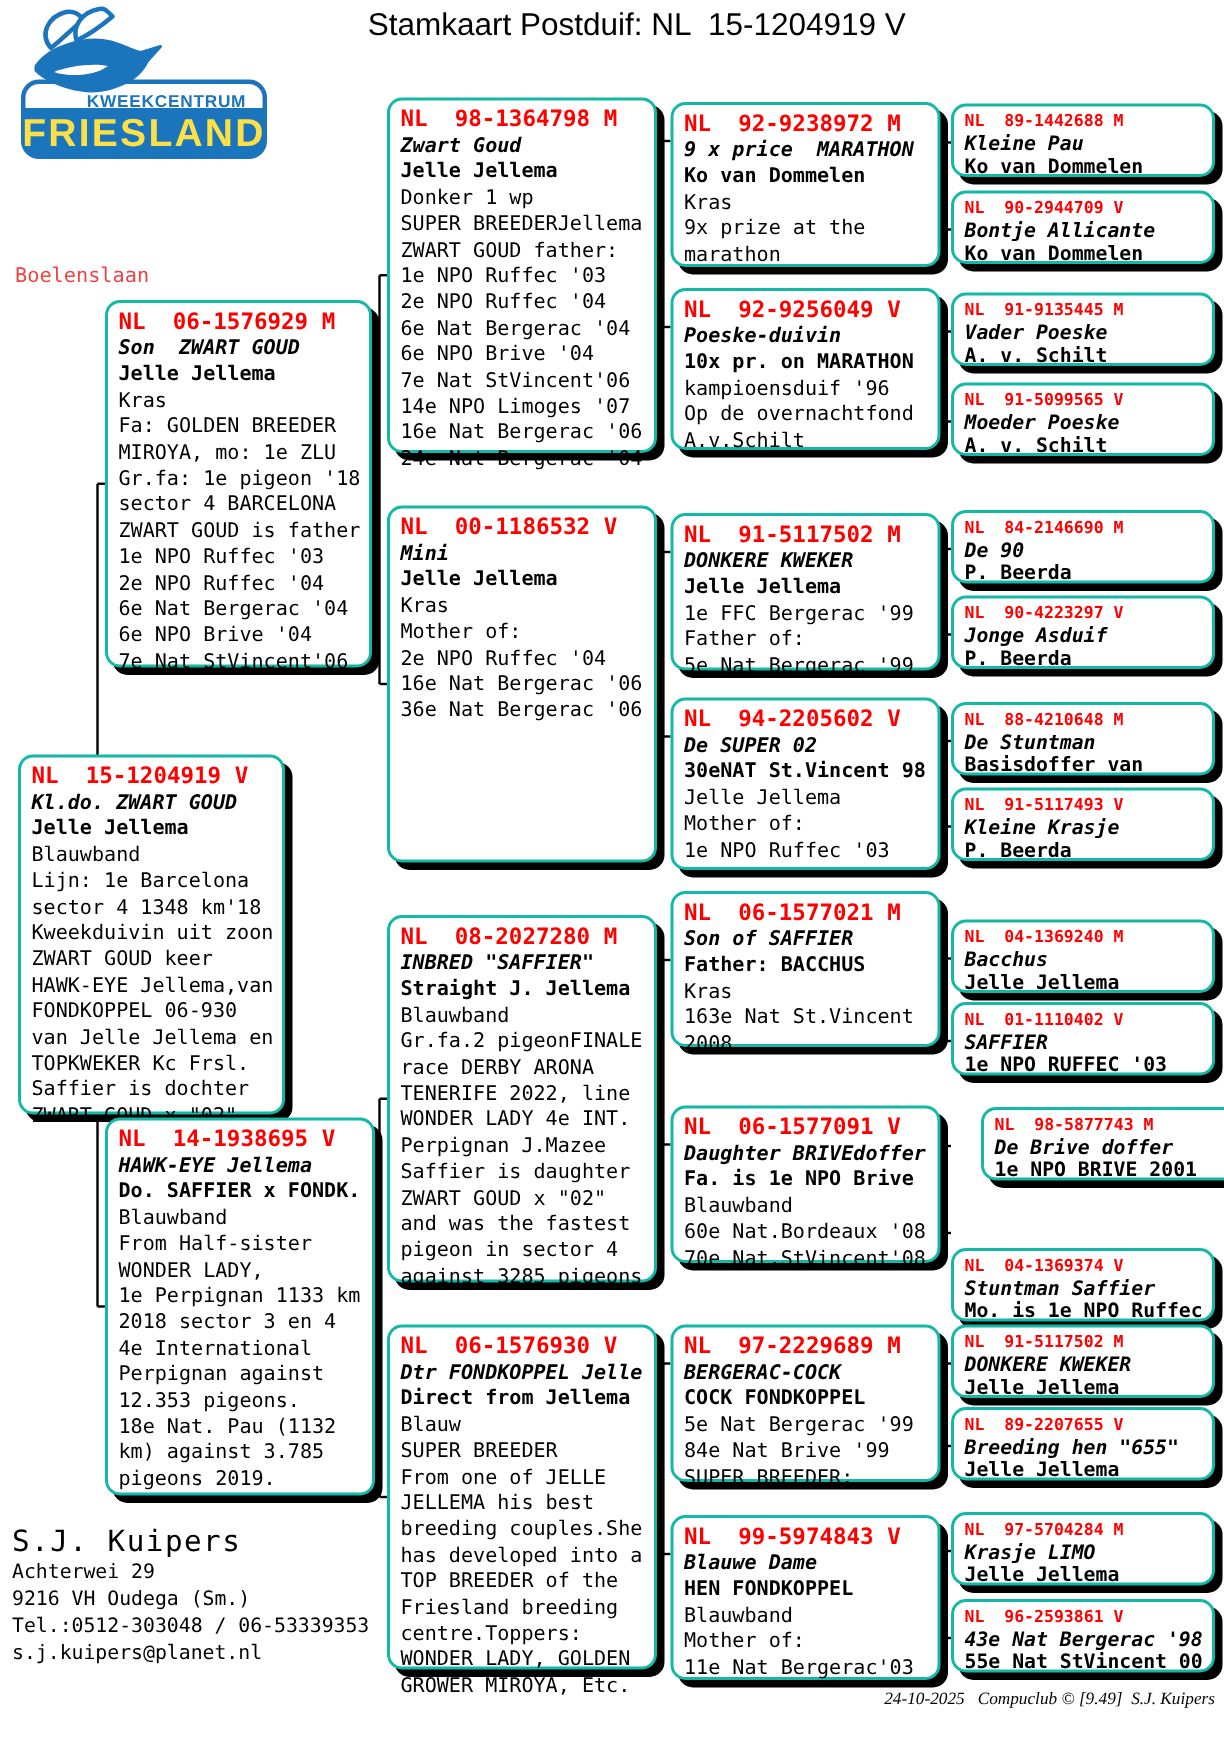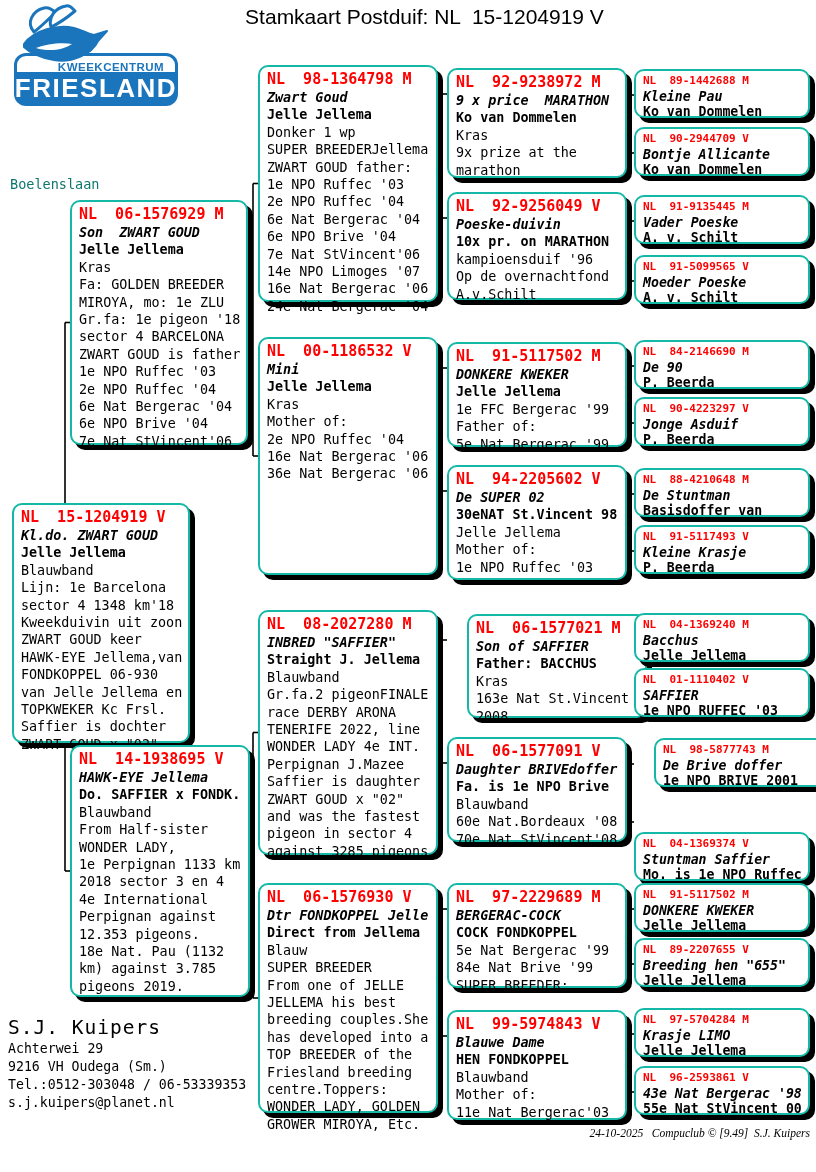--- a/index.html
+++ b/index.html
@@ -10,23 +10,23 @@
   
   #logo{position:absolute;left:8px;top:4px;width:180px;height:104px;}
   #logo-rect{position:absolute;left:6px;top:49px;width:164px;height:53px;background:#1b75bc;
              border-radius:12px;}
   #logo-band{position:absolute;left:3px;top:3px;right:3px;height:16px;background:#fff;
              border-radius:9px 9px 0 0;text-align:center;padding-left:30px;}
   #logo-band span{font-family:"Liberation Sans",sans-serif;font-weight:bold;font-size:11.5px;
              color:#1b75bc;letter-spacing:.5px;line-height:16px;}
   #logo-frl{position:absolute;left:0;right:0;top:19px;text-align:center;
              font-family:"Liberation Sans",sans-serif;font-weight:800;font-size:26px;
-             color:#ffffff;letter-spacing:1.5px;line-height:32px;}
+             color:#fde047;letter-spacing:1.5px;line-height:32px;}
   #dove{position:absolute;left:2px;top:0;}
-  #location{position:absolute;left:10px;top:176px;font-size:13.5px;color:#0f766e;}
+  #location{position:absolute;left:10px;top:176px;font-size:13.5px;color:#ef4444;}
   
   .pbox{position:absolute;background:#fff;border:2px solid #14b8a6;border-radius:10px;
         box-shadow:5px 5px 0 0 #000;box-sizing:border-box;padding:3px 3px 2px 7px;z-index:2;}
   .pbox.small{padding-top:1px;}
   .ring{color:#ff0000;font-weight:bold;font-size:15px;line-height:19px;white-space:pre;}
   .small .ring{font-size:11px;line-height:17px;}
   .bline{font-size:13.4px;line-height:17.4px;color:#000;white-space:pre;}
   .small .bline{font-size:13.2px;line-height:15.2px;}
   .bline.i{font-weight:bold;font-style:italic;}
   .bline.b{font-weight:bold;}
@@ -258,21 +258,21 @@
         <div class="bline">5e Nat Bergerac '99</div>
       </div>
       <div class="pbox" style="left: 447px; top: 465px; width: 180px; height: 115px;">
         <div class="ring">NL  94-2205602 V</div>
         <div class="bline i">De SUPER 02</div>
         <div class="bline b">30eNAT St.Vincent 98</div>
         <div class="bline">Jelle Jellema</div>
         <div class="bline">Mother of:</div>
         <div class="bline">1e NPO Ruffec '03</div>
       </div>
-      <div class="pbox" style="left: 447px; top: 614px; width: 180px; height: 104px; margin-left: 20px;">
+      <div class="pbox" style="left: 447px; top: 594px; width: 180px; height: 104px;">
         <div class="ring">NL  06-1577021 M</div>
         <div class="bline i">Son of SAFFIER</div>
         <div class="bline b">Father: BACCHUS</div>
         <div class="bline">Kras</div>
         <div class="bline">163e Nat St.Vincent</div>
         <div class="bline">2008.</div>
       </div>
       <div class="pbox" style="left: 447px; top: 737px; width: 180px; height: 105px;">
         <div class="ring">NL  06-1577091 V</div>
         <div class="bline i">Daughter BRIVEdoffer</div>

